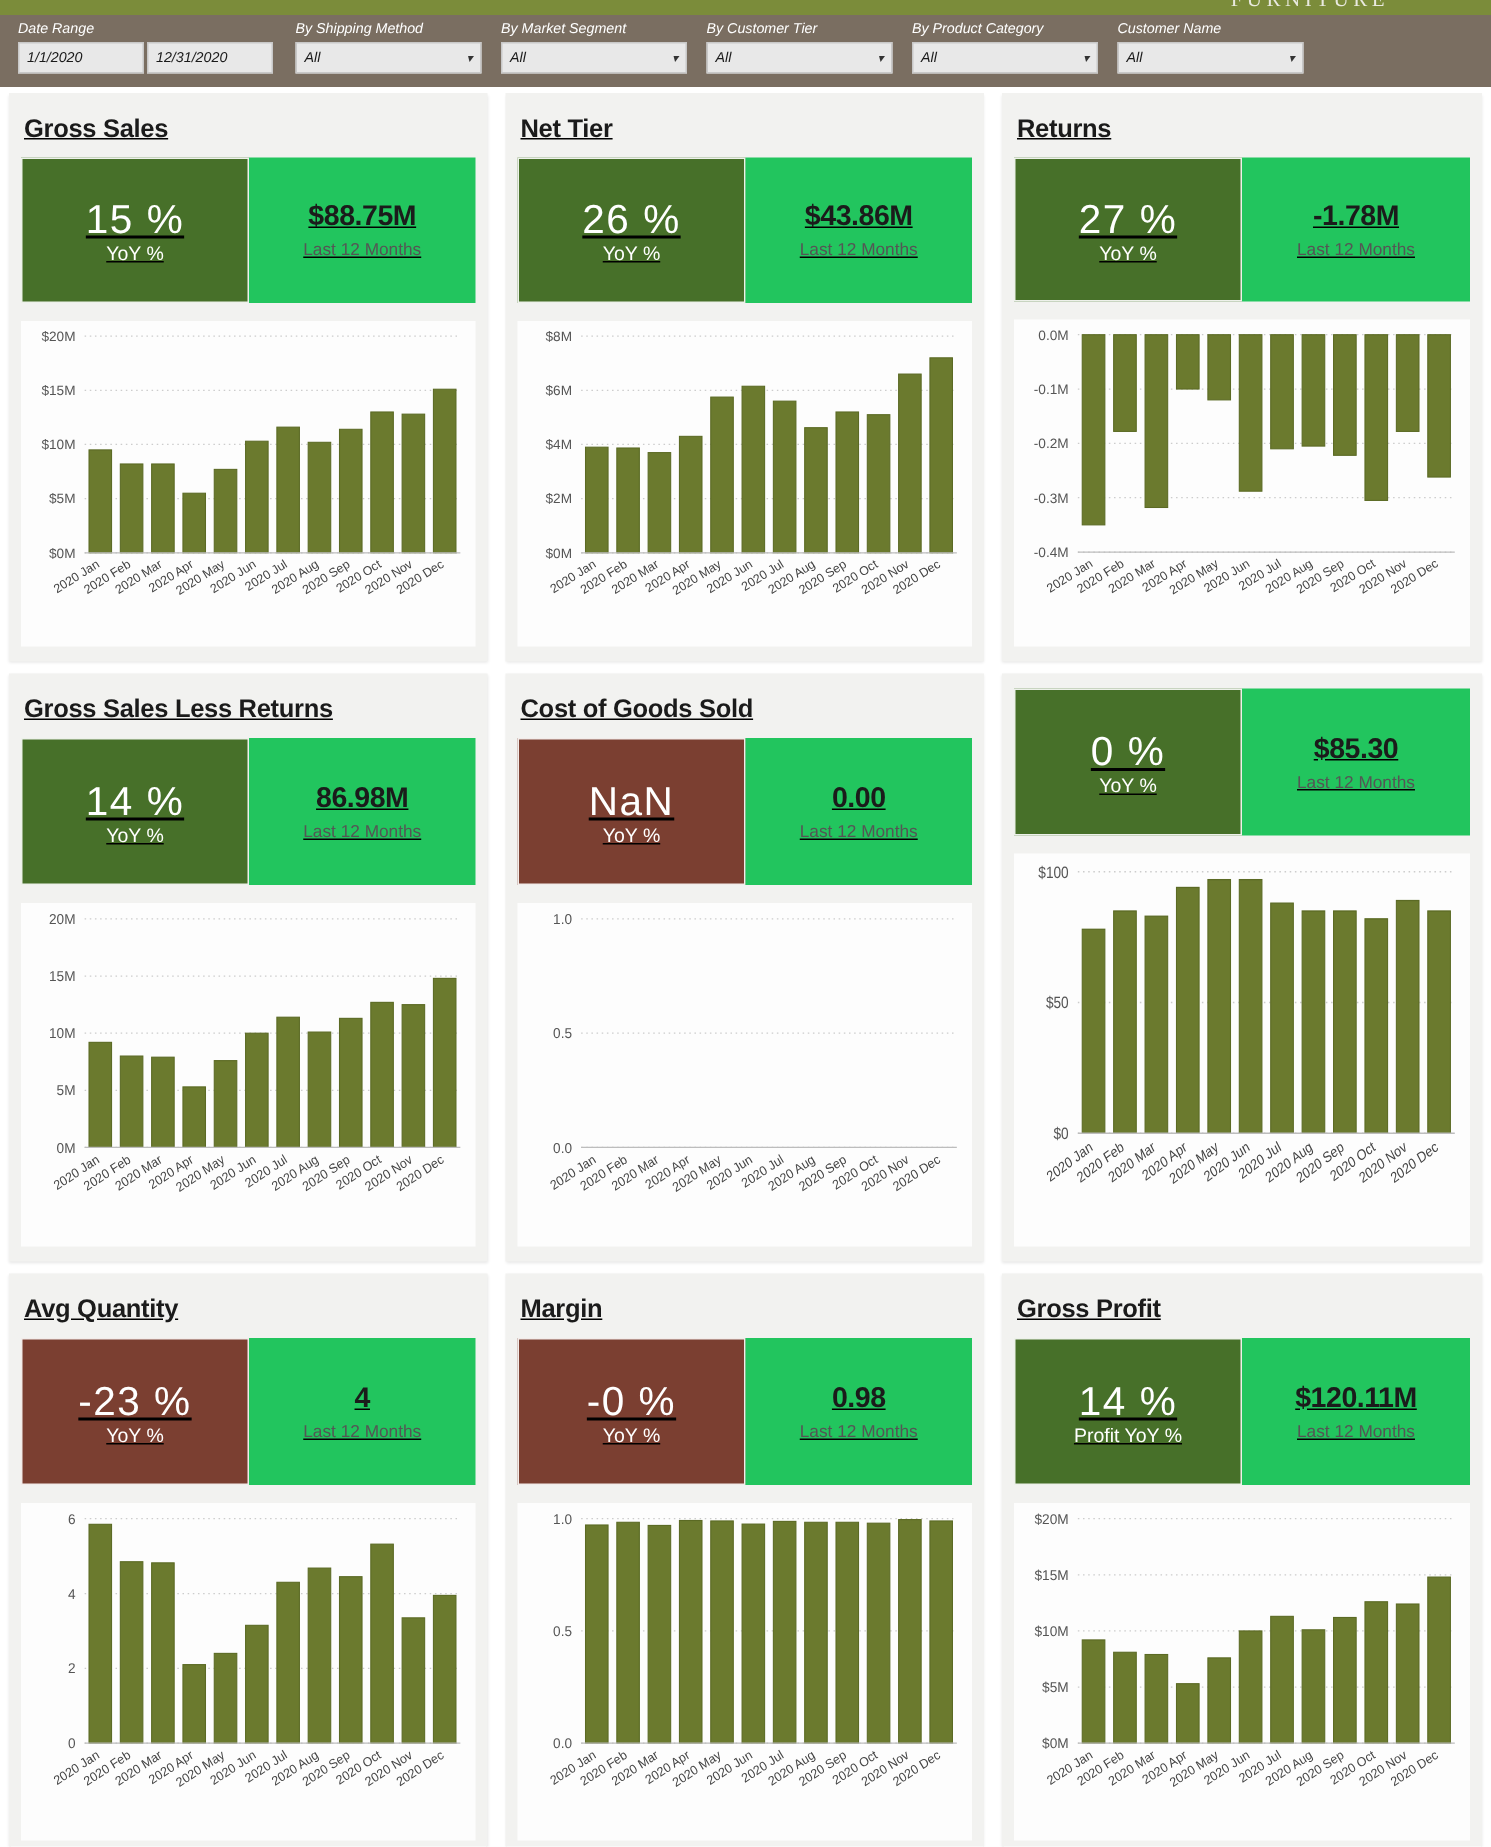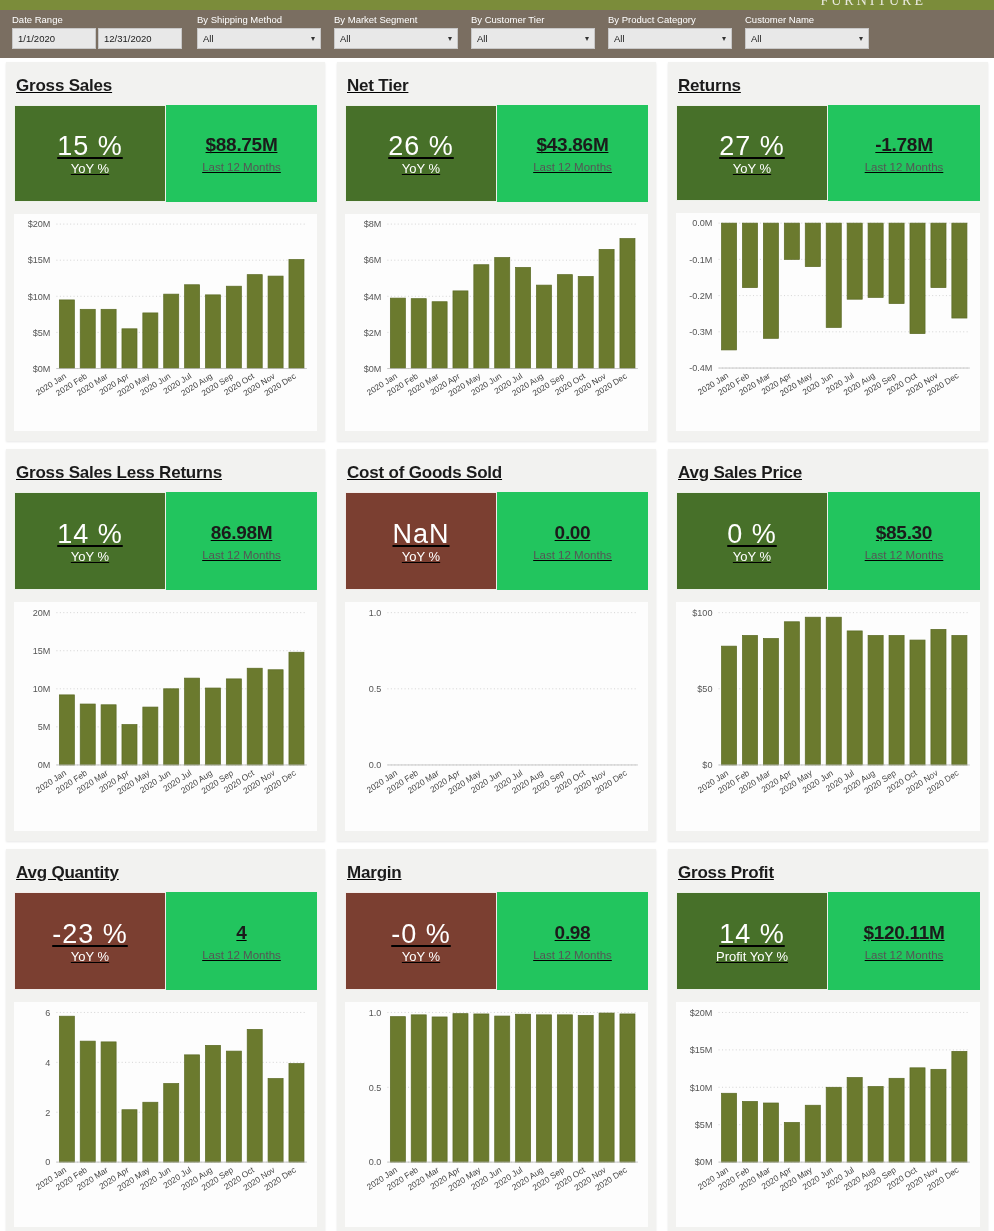--- a/index.html
+++ b/index.html
@@ -19,21 +19,21 @@
   .logo-text {
     position: absolute; right: 68px; top: -7px;
     color: #e9e9df; font-size: 14px; letter-spacing: 3px;
     font-family: "Liberation Serif", serif;
   }
   .filter-bar {
     background: #7a6e61; height: 48px; width: 100%;
     padding: 3px 0 0 12px; display: flex; align-items: flex-start;
     position: relative;
   }
-  .filter-group { margin-right: 13px; }
+  .filter-group { margin-right: 13px; font-style: italic; }
   .filter-label {
     color: #ffffff; font-size: 9.5px; line-height: 13px;
     margin-bottom: 2px; white-space: nowrap;
   }
   .filter-row { display: flex; }
   .date-box {
     background: #e8e8e8; border: 1px solid #c8c8c8;
     height: 21px; width: 84px; font-size: 9.5px; color: #1a1a1a;
     display: flex; align-items: center; padding-left: 5px;
     margin-right: 2px;
@@ -391,21 +391,20 @@
           <text x="176.33333333333334" y="162" class="xtick-text" text-anchor="end" transform="rotate(-32 176.33333333333334 162)">2020 Jul</text>
           <text x="197.00000000000003" y="162" class="xtick-text" text-anchor="end" transform="rotate(-32 197.00000000000003 162)">2020 Aug</text>
           <text x="217.66666666666669" y="162" class="xtick-text" text-anchor="end" transform="rotate(-32 217.66666666666669 162)">2020 Sep</text>
           <text x="238.33333333333334" y="162" class="xtick-text" text-anchor="end" transform="rotate(-32 238.33333333333334 162)">2020 Oct</text>
           <text x="259" y="162" class="xtick-text" text-anchor="end" transform="rotate(-32 259 162)">2020 Nov</text>
           <text x="279.6666666666667" y="162" class="xtick-text" text-anchor="end" transform="rotate(-32 279.6666666666667 162)">2020 Dec</text>
         </svg>
       </div>
     </div>
     <div class="card">
-      <div class="card-title">Avg Sales Price</div>
       <div class="kpi-row">
         <div class="kpi-tile pos">
           <div class="kpi-pct">0 %</div>
           <div class="kpi-sub">YoY %</div>
         </div>
         <div class="val-tile">
           <div class="val-main">$85.30</div>
           <div class="val-sub">Last 12 Months</div>
         </div>
       </div>

